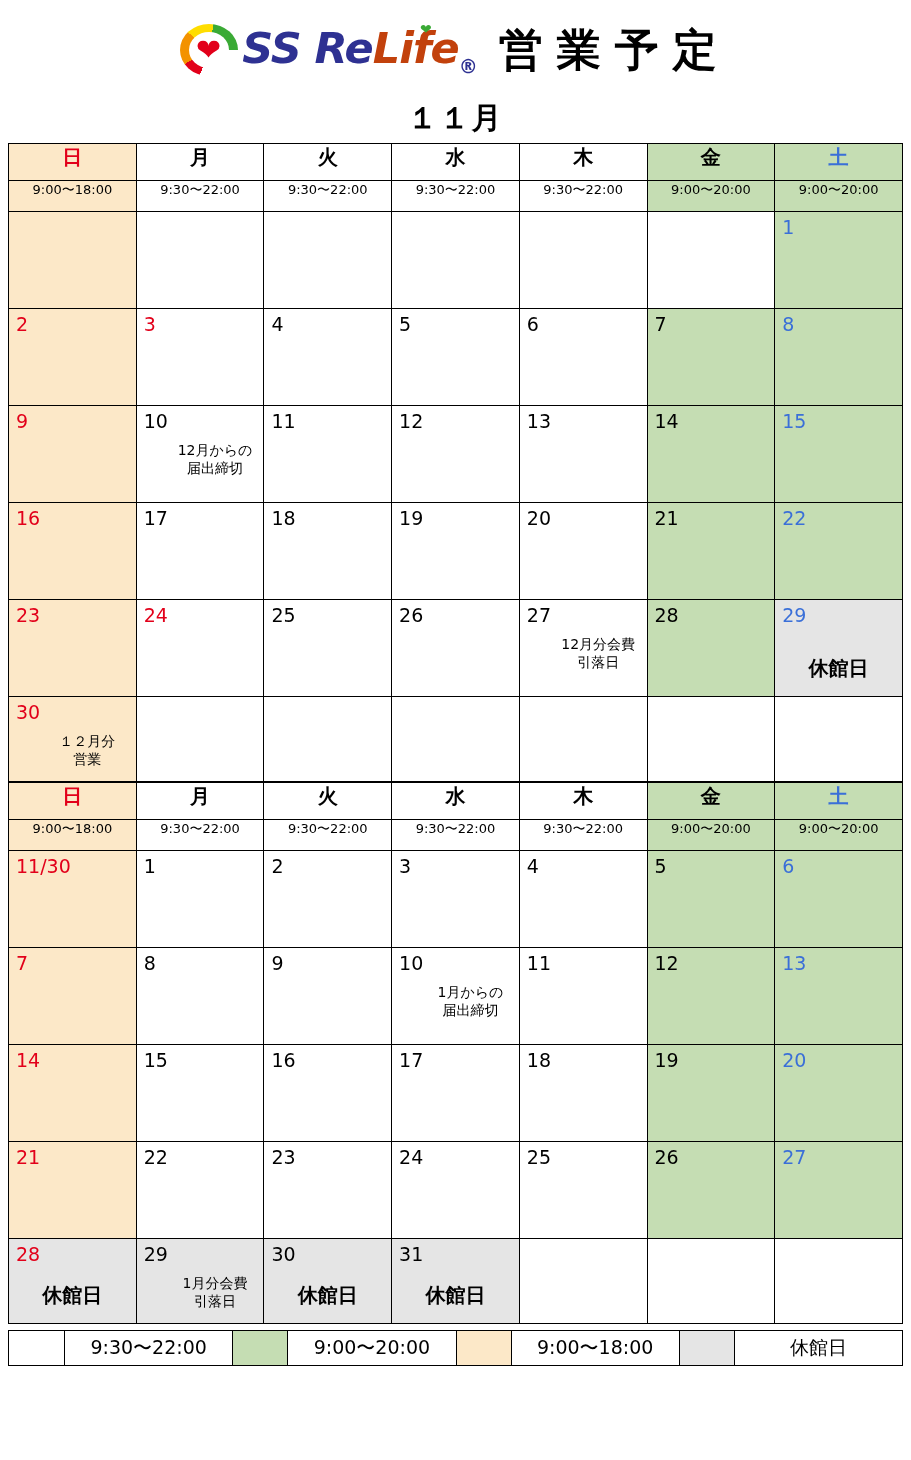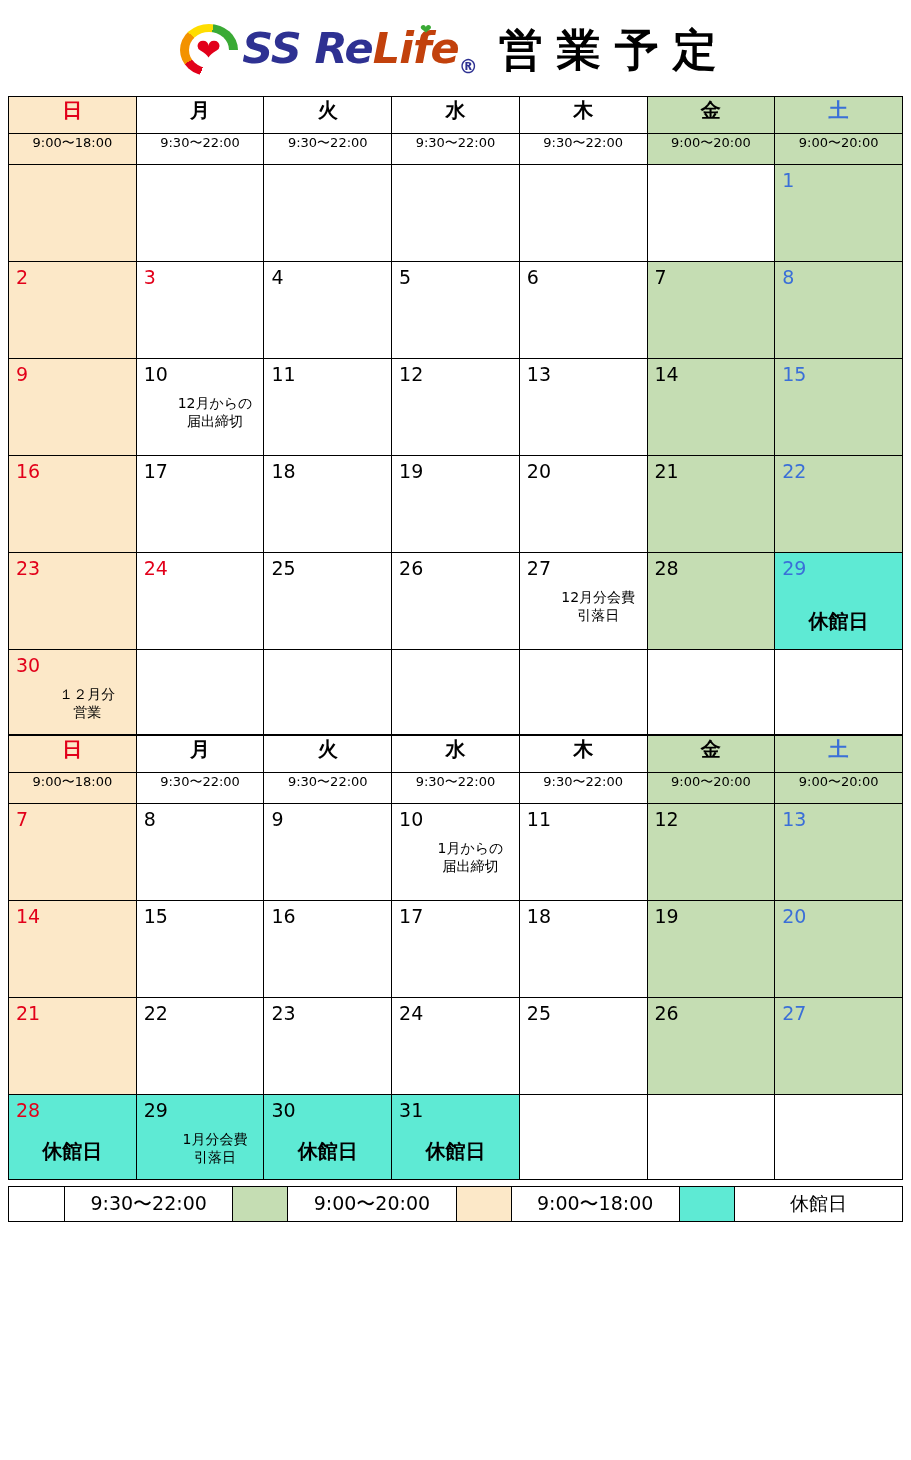--- a/index.html
+++ b/index.html
@@ -97,21 +97,21 @@
     position:absolute;left:0;right:0;bottom:14px;
     text-align:center;font-size:20px;font-weight:bold;
     font-family:"DejaVu Sans","Liberation Sans",sans-serif;
   }
   .shortrow .daycell{height:84px;}
 
   
   .c-white{background:#ffffff;}
   .c-green{background:#c5ddb3;}
   .c-cream{background:#fce8c8;}
-  .c-pink{background:#5eead4;}
+  .c-pink{background:#e5e5e5;}
   .t-red{color:#e2001a;}
   .t-blue{color:#3a6fd8;}
   .t-black{color:#000;}
 
   
   .legend{
     display:flex;align-items:center;
     width:895px;margin:6px auto 0 auto;
     height:36px;
     border:1px solid #000;
@@ -144,20 +144,21 @@
         <div class="heart">❤</div>
       </div>
       <div class="logo-text">
         <span class="logo-heart-small">❤</span>
         <span>SS Re</span><span class="green">Life</span><span class="reg">®</span>
       </div>
     </div>
     <div class="header-title">営業予定</div>
   </div>
 
+  <div class="month-title">１１月</div>
   <table class="cal">
     <tbody id="cal-0">
         <tr>
           <th class="dow c-cream t-red">日</th>
           <th class="dow c-white t-black">月</th>
           <th class="dow c-white t-black">火</th>
           <th class="dow c-white t-black">水</th>
           <th class="dow c-white t-black">木</th>
           <th class="dow c-green t-black">金</th>
           <th class="dow c-green t-blue">土</th>
@@ -331,20 +332,43 @@
           <td class="hours c-cream">9:00〜18:00</td>
           <td class="hours c-white">9:30〜22:00</td>
           <td class="hours c-white">9:30〜22:00</td>
           <td class="hours c-white">9:30〜22:00</td>
           <td class="hours c-white">9:30〜22:00</td>
           <td class="hours c-green">9:00〜20:00</td>
           <td class="hours c-green">9:00〜20:00</td>
         </tr>
         <tr>
           <td class="daycell c-cream">
+            <div class="num t-red">11/30</div>
+          </td>
+          <td class="daycell c-white">
+            <div class="num t-black">1</div>
+          </td>
+          <td class="daycell c-white">
+            <div class="num t-black">2</div>
+          </td>
+          <td class="daycell c-white">
+            <div class="num t-black">3</div>
+          </td>
+          <td class="daycell c-white">
+            <div class="num t-black">4</div>
+          </td>
+          <td class="daycell c-green">
+            <div class="num t-black">5</div>
+          </td>
+          <td class="daycell c-green">
+            <div class="num t-blue">6</div>
+          </td>
+        </tr>
+        <tr>
+          <td class="daycell c-cream">
             <div class="num t-red">7</div>
           </td>
           <td class="daycell c-white">
             <div class="num t-black">8</div>
           </td>
           <td class="daycell c-white">
             <div class="num t-black">9</div>
           </td>
           <td class="daycell c-white">
             <div class="num t-black">10</div>

